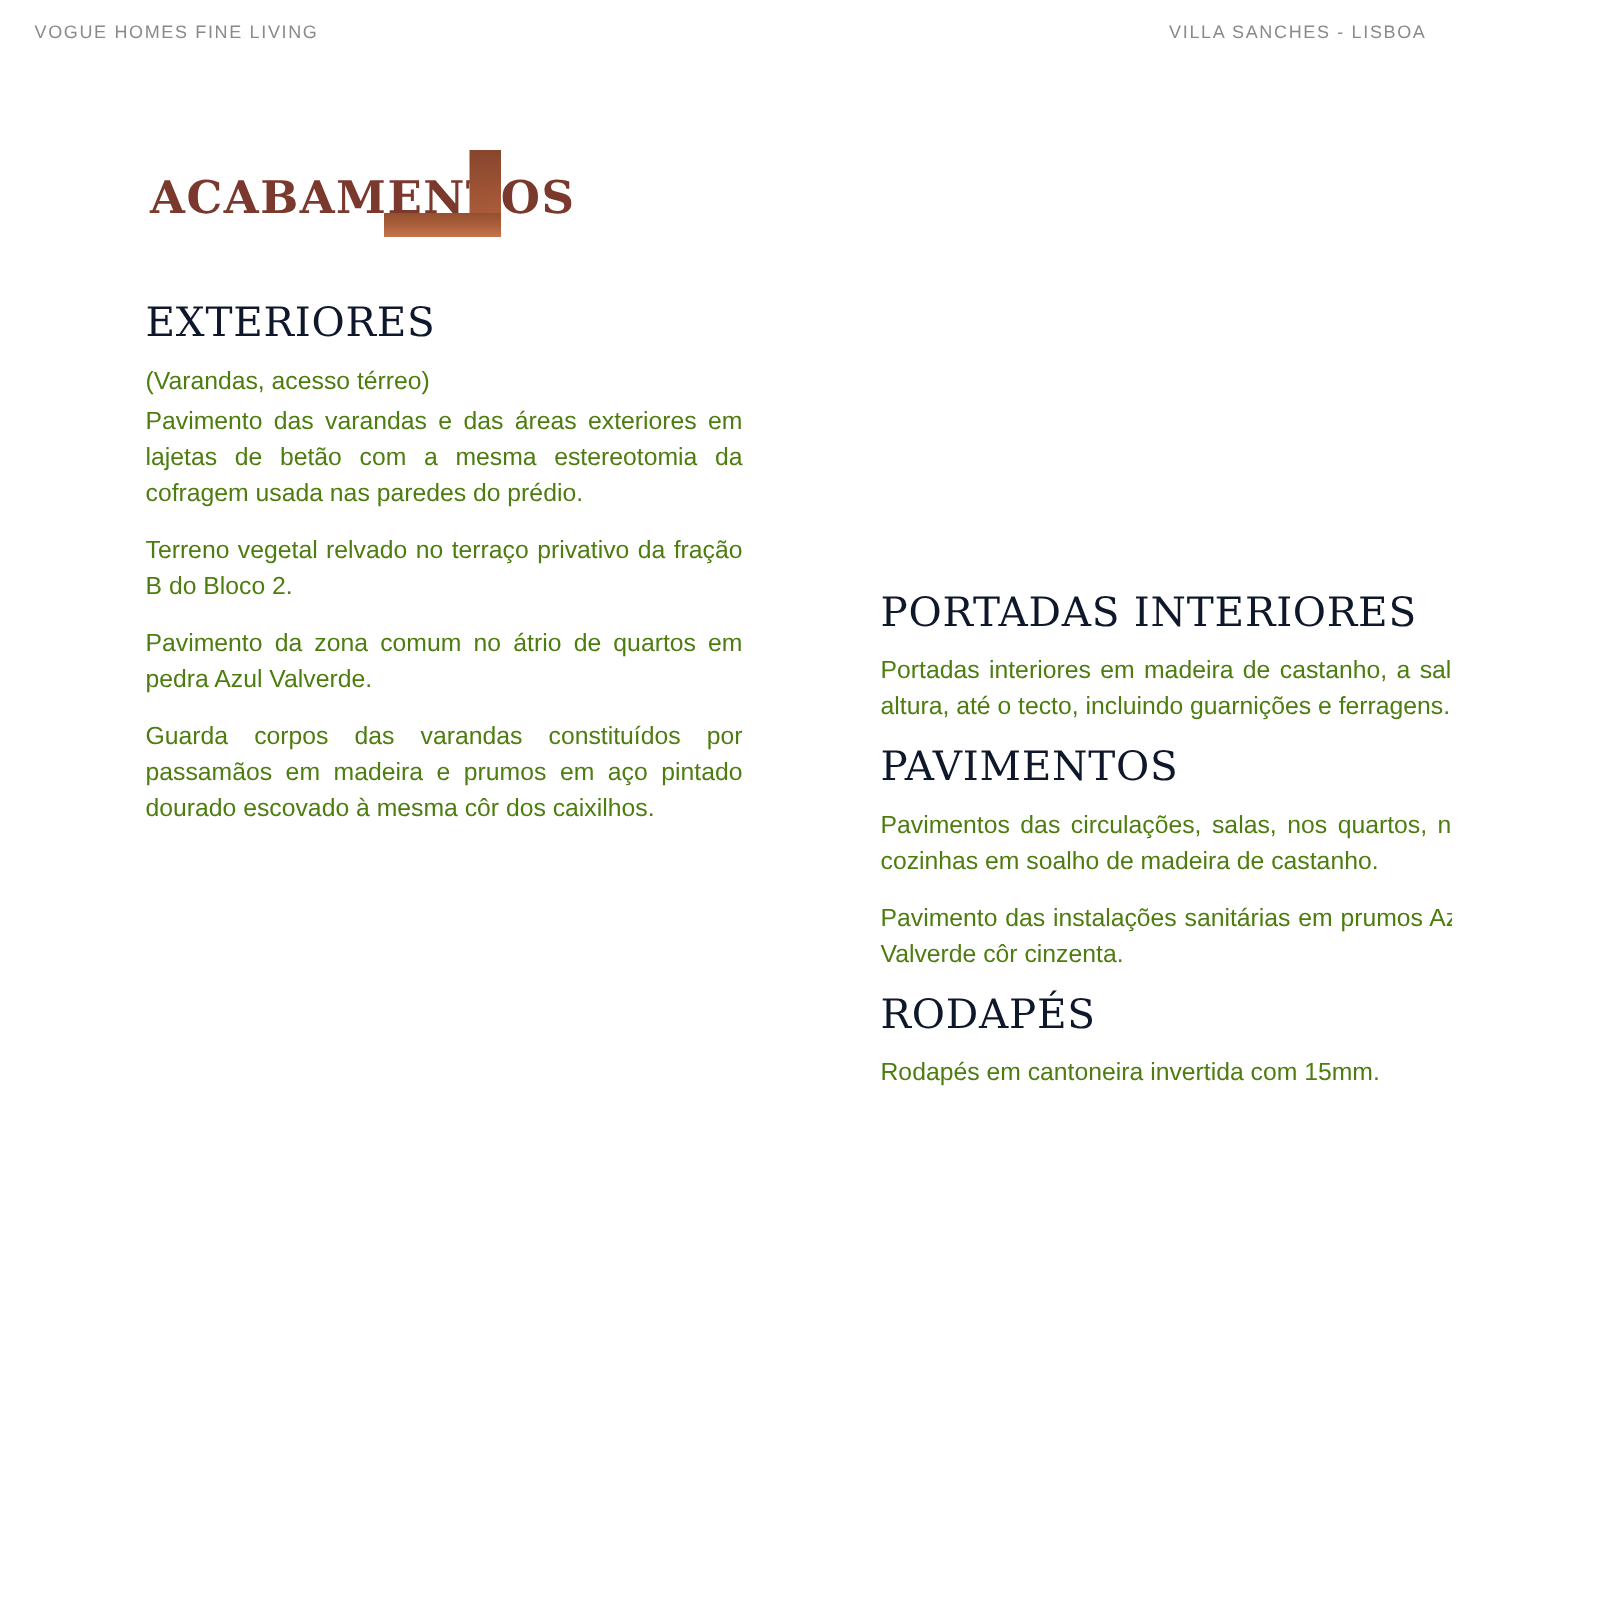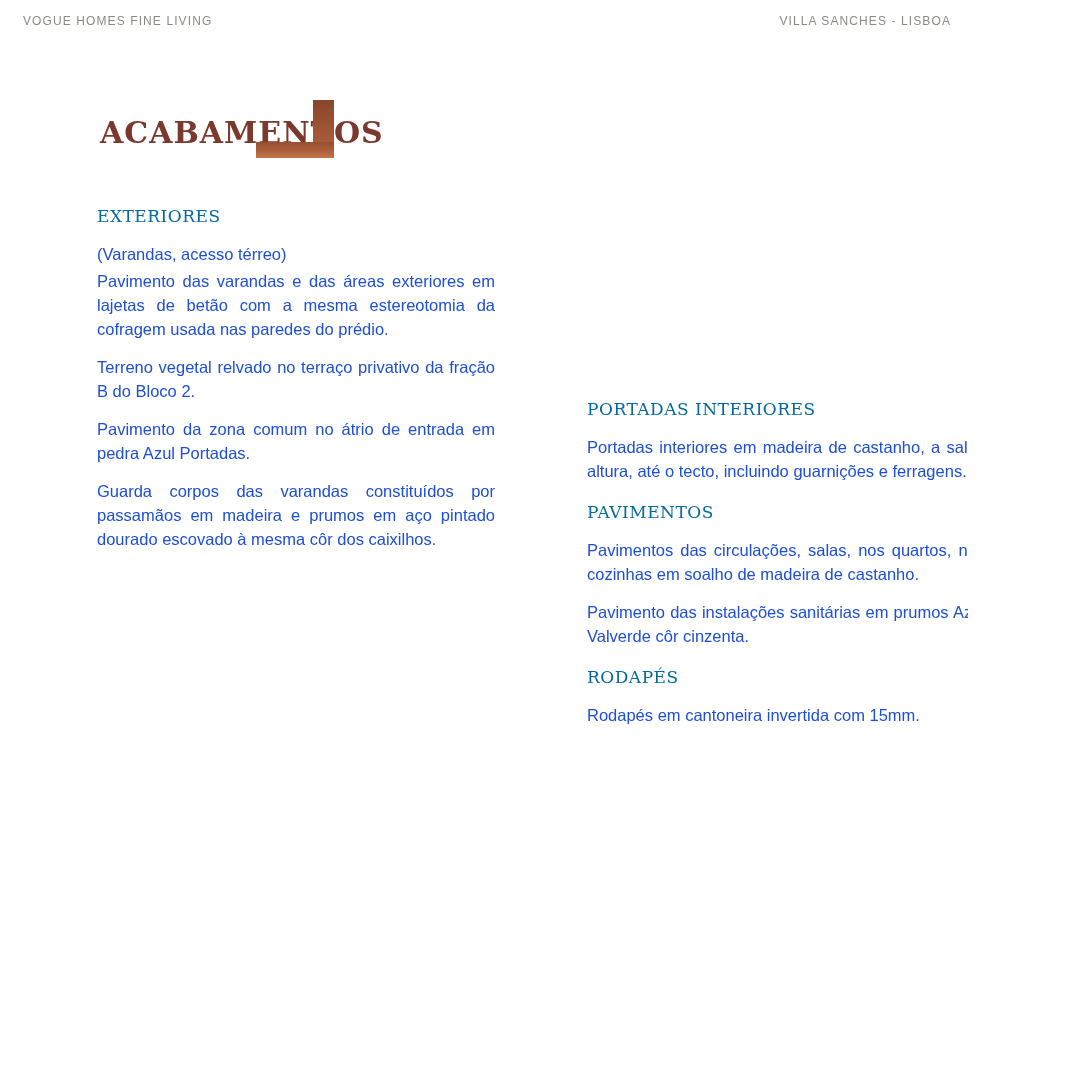--- a/index.html
+++ b/index.html
@@ -76,33 +76,33 @@
     position: absolute;
     width: 398px;
   }
   .column-left  { left: 97px;  top: 203px; }
   .column-right { left: 587px; top: 396px; }
 
   .section h2 {
     margin: 16px 0 13px 0;
     font-family: "DejaVu Serif", "Liberation Serif", serif;
     font-weight: 400;
-    font-size: 17px;
+    font-size: 27px;
     line-height: 26px;
     letter-spacing: 0.5px;
-    color: #0369a1;
+    color: #0f172a;
   }
   .section:first-child h2 {
     margin-top: 0;
   }
   .section p {
     margin: 0 0 14px 0;
     font-size: 16.5px;
     line-height: 24px;
-    color: #1d4ed8;
+    color: #4d7c0f;
     text-align: justify;
   }
   .section p.tight {
     margin-bottom: 3px;
     text-align: left;
   }
 </style>
 </head>
 <body>
 
@@ -118,21 +118,21 @@
     <div class="vbar"></div>
     <div class="hbar"></div>
   </div>
 
   <div class="column column-left">
     <div class="section">
       <h2>EXTERIORES</h2>
       <p class="tight">(Varandas, acesso térreo)</p>
       <p>Pavimento das varandas e das áreas exteriores em lajetas de betão com a mesma estereotomia da cofragem usada nas paredes do prédio.</p>
       <p>Terreno vegetal relvado no terraço privativo da fração B do Bloco 2.</p>
-      <p>Pavimento da zona comum no átrio de entrada em pedra Azul Portadas.</p>
+      <p>Pavimento da zona comum no átrio de quartos em pedra Azul Valverde.</p>
       <p>Guarda corpos das varandas constituídos por passamãos em madeira e prumos em aço pintado dourado escovado à mesma côr dos caixilhos.</p>
     </div>
   </div>
 
   <div class="column column-right">
     <div class="section">
       <h2>PORTADAS INTERIORES</h2>
       <p>Portadas interiores em madeira de castanho, a salas altura, até o tecto, incluindo guarnições e ferragens.</p>
     </div>
 

